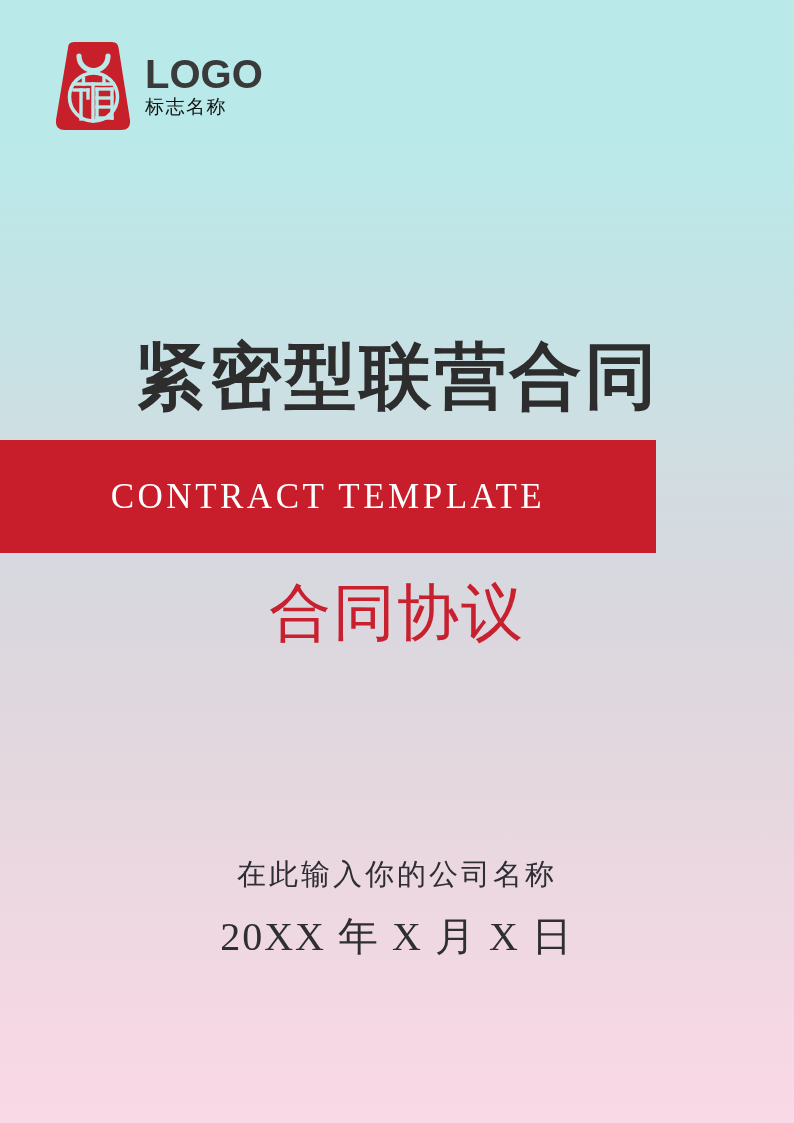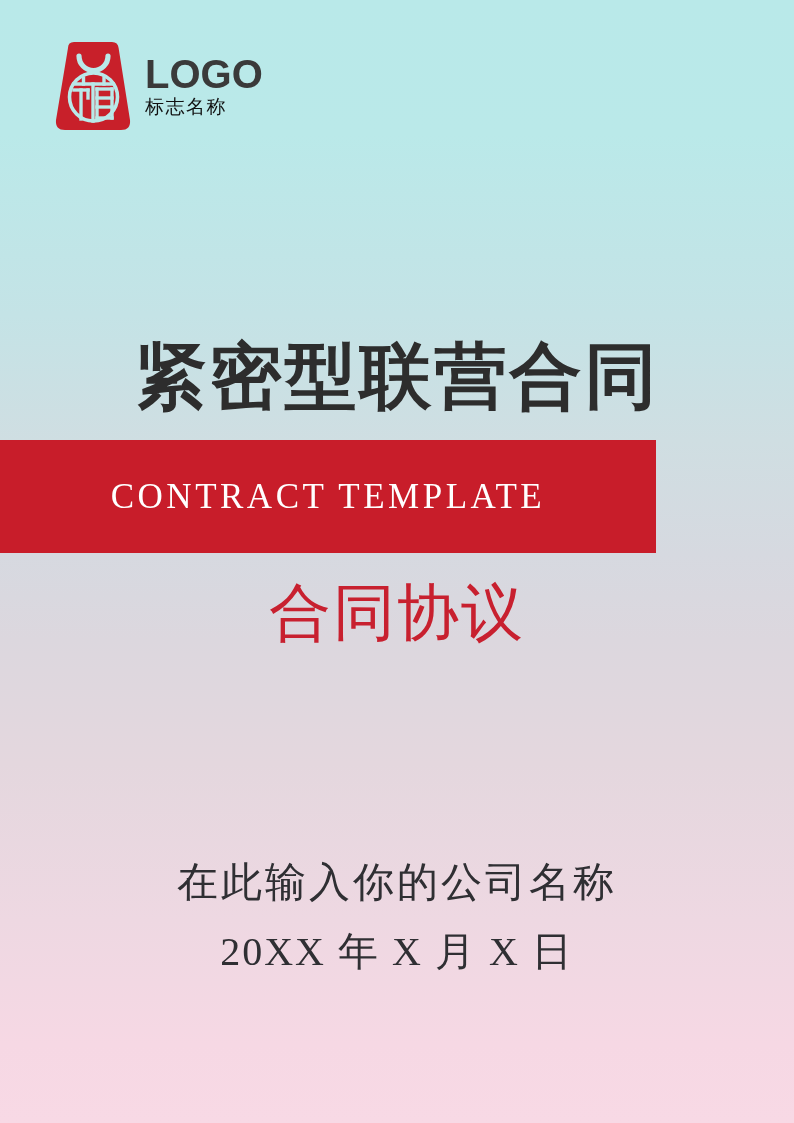--- a/index.html
+++ b/index.html
@@ -132,21 +132,21 @@
   
   .footer {
     position: absolute;
     left: 0;
     right: 0;
     top: 856px;
     text-align: center;
   }
   .footer-company {
     font-family: Liberation Sans, sans-serif;
-    font-size: 41px;
+    font-size: 29px;
     color: #2f2f33;
     letter-spacing: 3px;
     line-height: 1.3;
     white-space: nowrap;
   }
   .footer-date {
     font-family: "Liberation Serif", serif;
     font-size: 40px;
     color: #2f2f33;
     letter-spacing: 2px;

